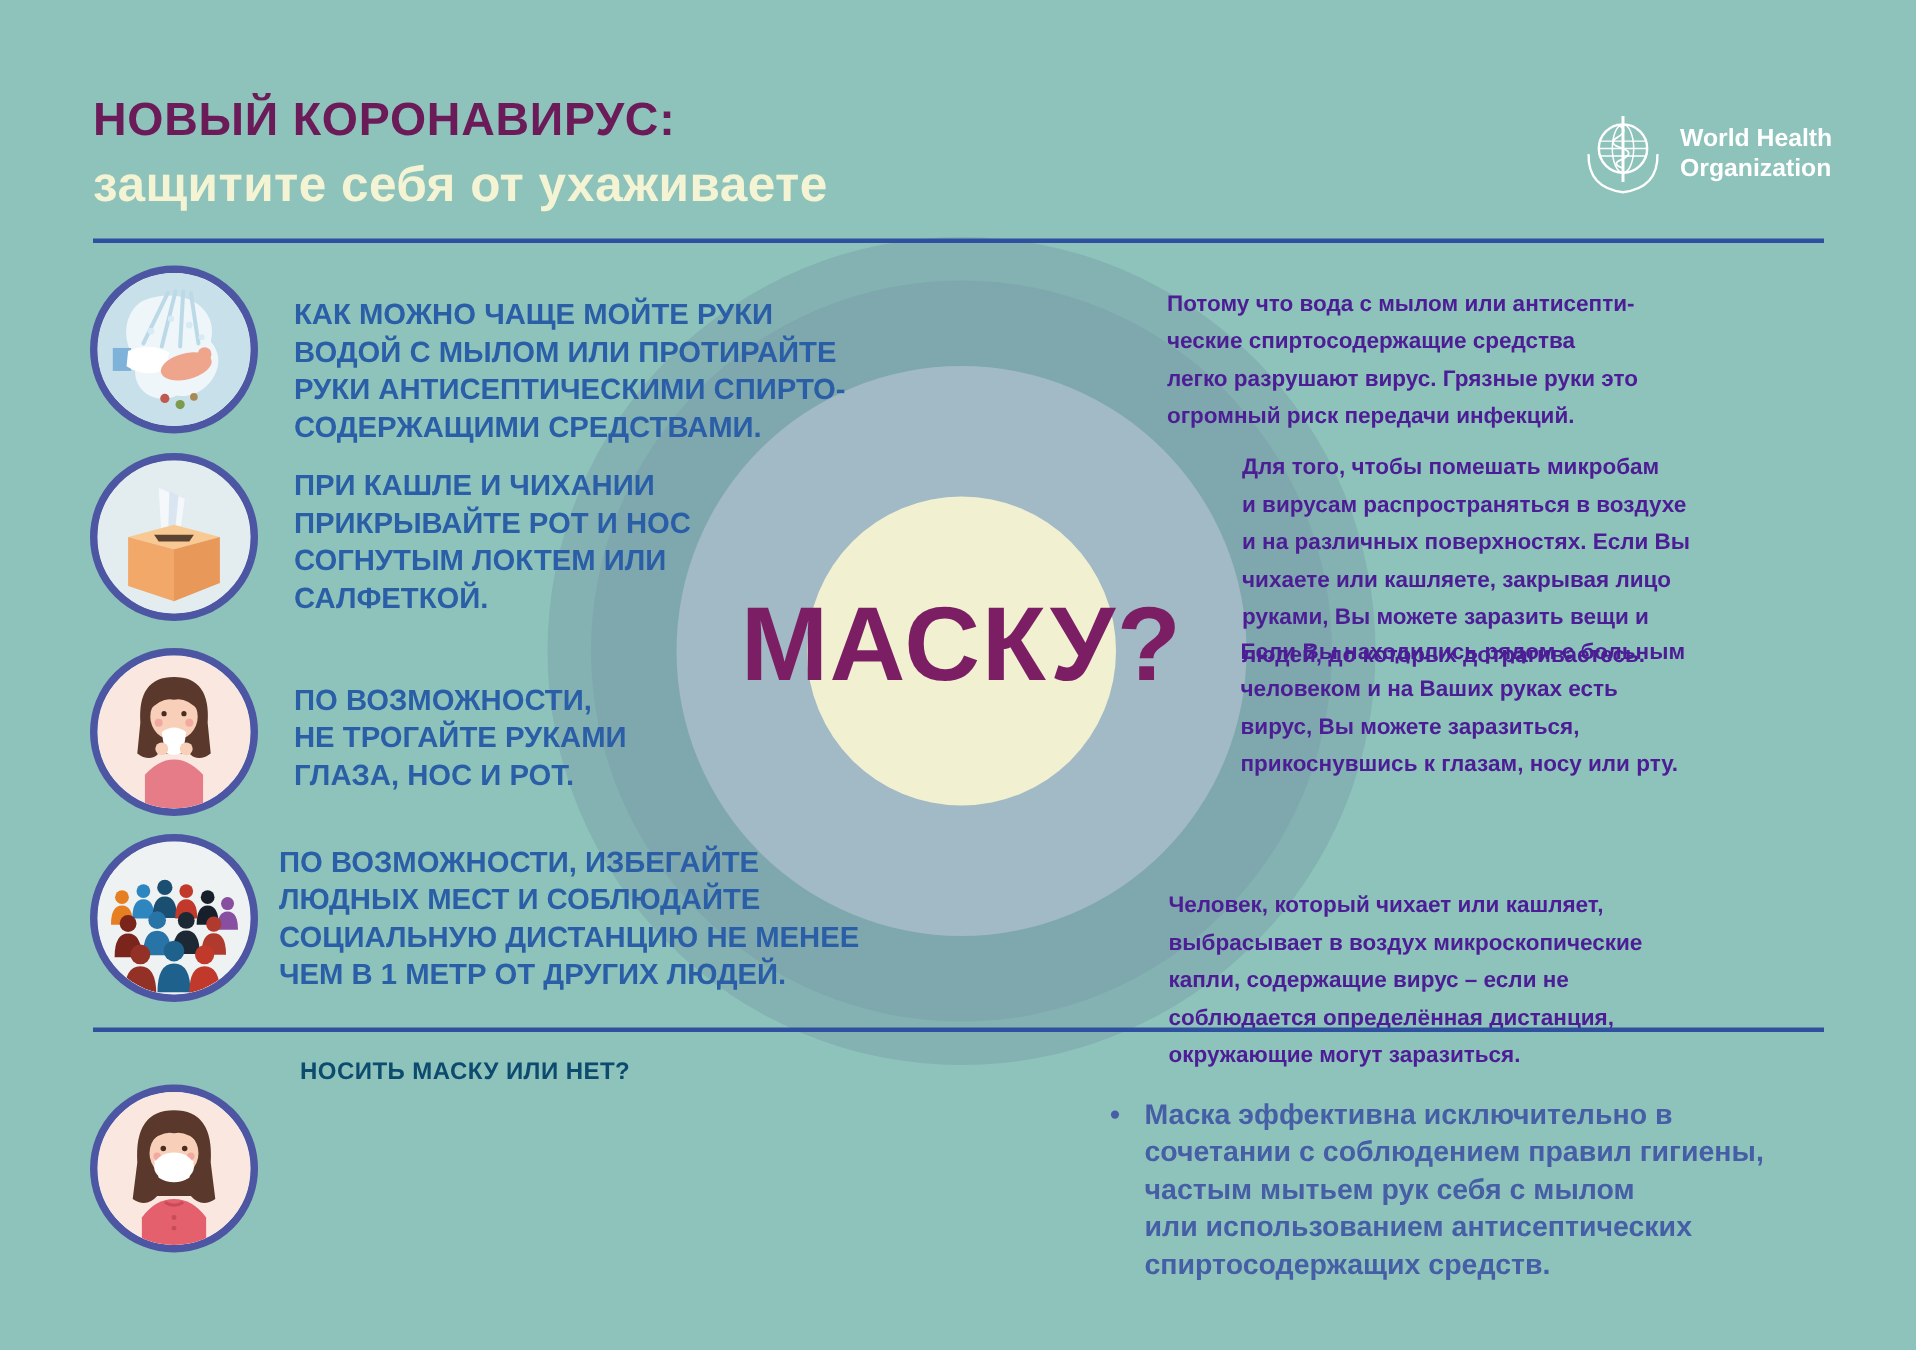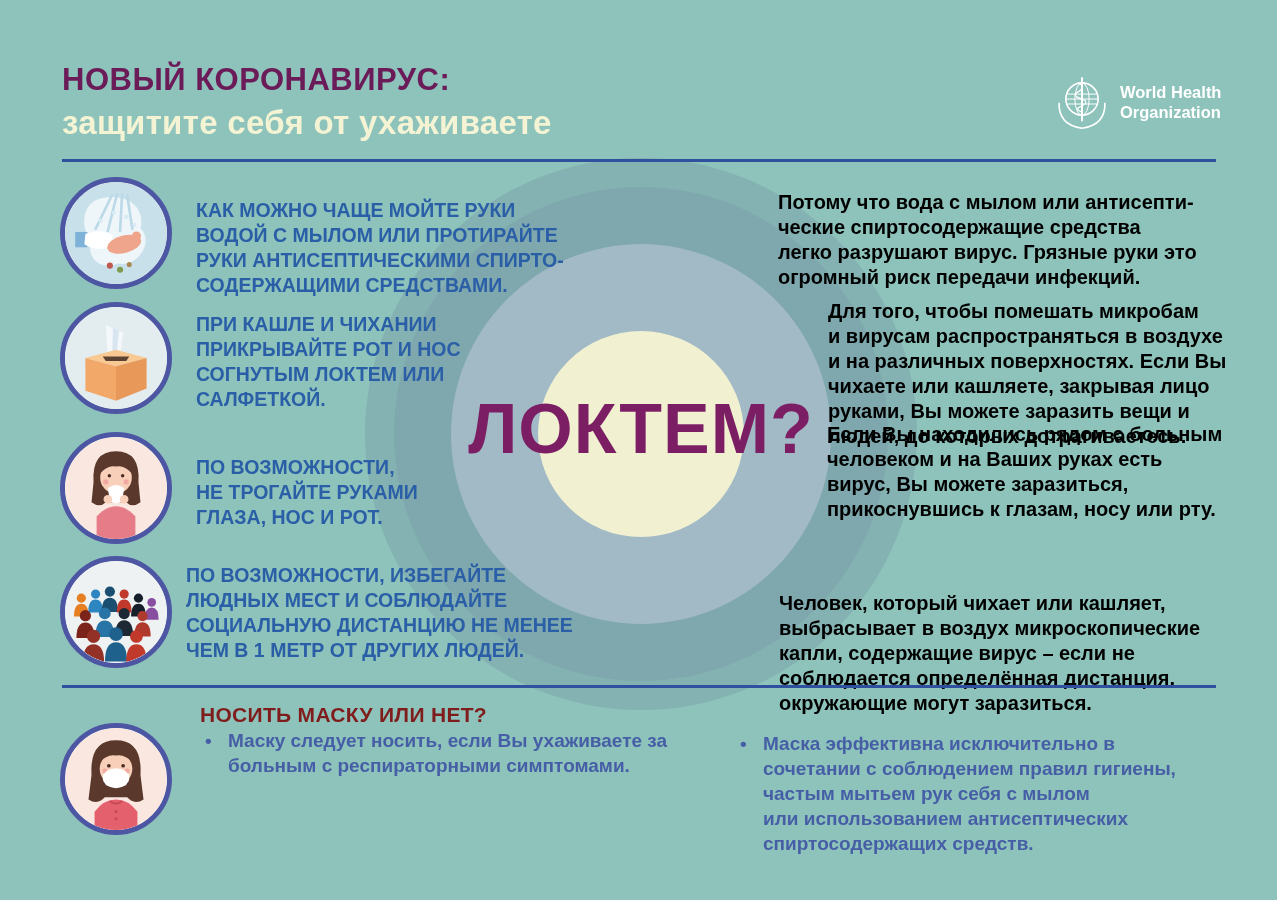--- a/index.html
+++ b/index.html
@@ -33,27 +33,27 @@
   .m2{top:302px;}
   .m3{top:432px;}
   .m4{top:556px;}
   .m5{top:723px;}
   
   .advice{color:#2a5ea7;font-size:19.5px;line-height:25px;white-space:pre-line;left:196px;}
   .a1{top:198px;}
   .a2{top:312px;}
   .a3{top:455px;}
   .a4{top:563px;left:186px;}
-  .reason{color:#000000;font-size:20px;line-height:25px;white-space:pre-line;}
+  .reason{color:#4c1d95;font-size:15px;line-height:25px;white-space:pre-line;}
   .r1{left:778px;top:190px;}
   .r2{left:828px;top:299px;}
   .r3{left:827px;top:422px;}
   .r4{left:779px;top:591px;}
   
-  .mask-heading{left:200px;top:702px;font-size:21px;line-height:25px;color:#7f1d1d;letter-spacing:.3px;}
+  .mask-heading{left:200px;top:702px;font-size:16px;line-height:25px;color:#0c4a6e;letter-spacing:.3px;}
   ul.bullets{list-style:none;margin:0;padding:0;color:#465ea6;font-size:19px;line-height:24.5px;}
   ul.bullets li{position:relative;padding-left:28px;white-space:pre-line;}
   ul.bullets li::before{content:"\2022";position:absolute;left:5px;top:0;}
   .bullets-left{left:200px;top:729px;width:540px;}
   .bullets-right{left:735px;top:731px;width:520px;}
   .bullets-right li{line-height:25px;}
 </style>
 </head>
 <body>
 
@@ -77,21 +77,21 @@
         <path d="M43 16 Q58 22 44 30 Q32 37 50 42 Q64 47 46 55 Q38 59 50 63" stroke-width="2"></path>
         <path d="M13 48 Q12 84 50 89 Q88 84 87 48" stroke-width="2.6"></path>
       </g>
     </svg>
   </div>
   <div class="abs who-text">World Health
 Organization</div>
 
   <div class="abs divider top"></div>
 
-  <div class="abs why">ЛОКТЕМ?</div>
+  <div class="abs why">МАСКУ?</div>
 
   <div class="abs medal m1">
     <svg viewBox="0 0 100 100">
       <circle cx="50" cy="50" r="50" fill="#c7e0ea"></circle>
       <path d="M30 18 C55 8 80 22 74 45 C88 60 70 84 52 80 C34 88 20 72 26 58 C14 44 18 24 30 18 Z" fill="#eef6fa"></path>
       <g stroke="#bcd9e8" stroke-width="2.6" stroke-linecap="round">
         <path d="M46 13 L30 46"></path>
           <path d="M51 12 L42 48"></path>
           <path d="M56 12 L54 48"></path>
           <path d="M61 13 L66 46"></path>
@@ -257,22 +257,20 @@
       <path d="M29 100 L29 82 Q38 70 50 70 Q62 70 71 82 L71 100 Z" fill="#e4606d"></path>
       <path d="M44 72 Q50 76 56 72" fill="none" stroke="#c74b58" stroke-width="2"></path>
       <circle cx="50" cy="82" r="1.6" fill="#c74b58"></circle>
         <circle cx="50" cy="89" r="1.6" fill="#c74b58"></circle>
     </svg>
   </div>
 
   <div class="abs mask-heading">НОСИТЬ МАСКУ ИЛИ НЕТ?</div>
 
   <ul class="abs bullets bullets-left">
-    <li>Маску следует носить, если Вы ухаживаете за
-больным с респираторными симптомами.</li>
   </ul>
 
   <ul class="abs bullets bullets-right">
     <li>Маска эффективна исключительно в
 сочетании с соблюдением правил гигиены,
 частым мытьем рук себя с мылом
 или использованием антисептических
 спиртосодержащих средств.</li>
   </ul>
 

